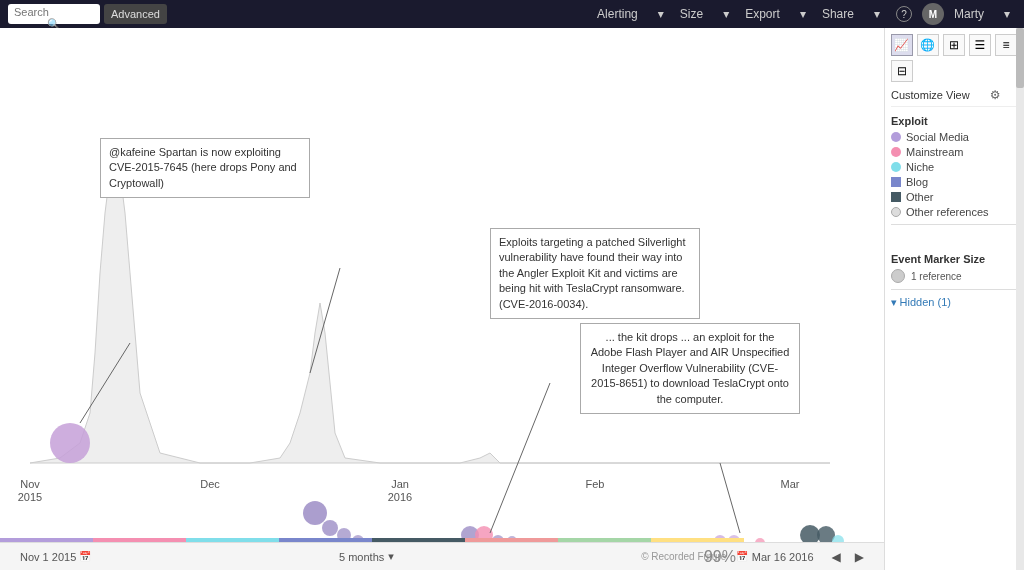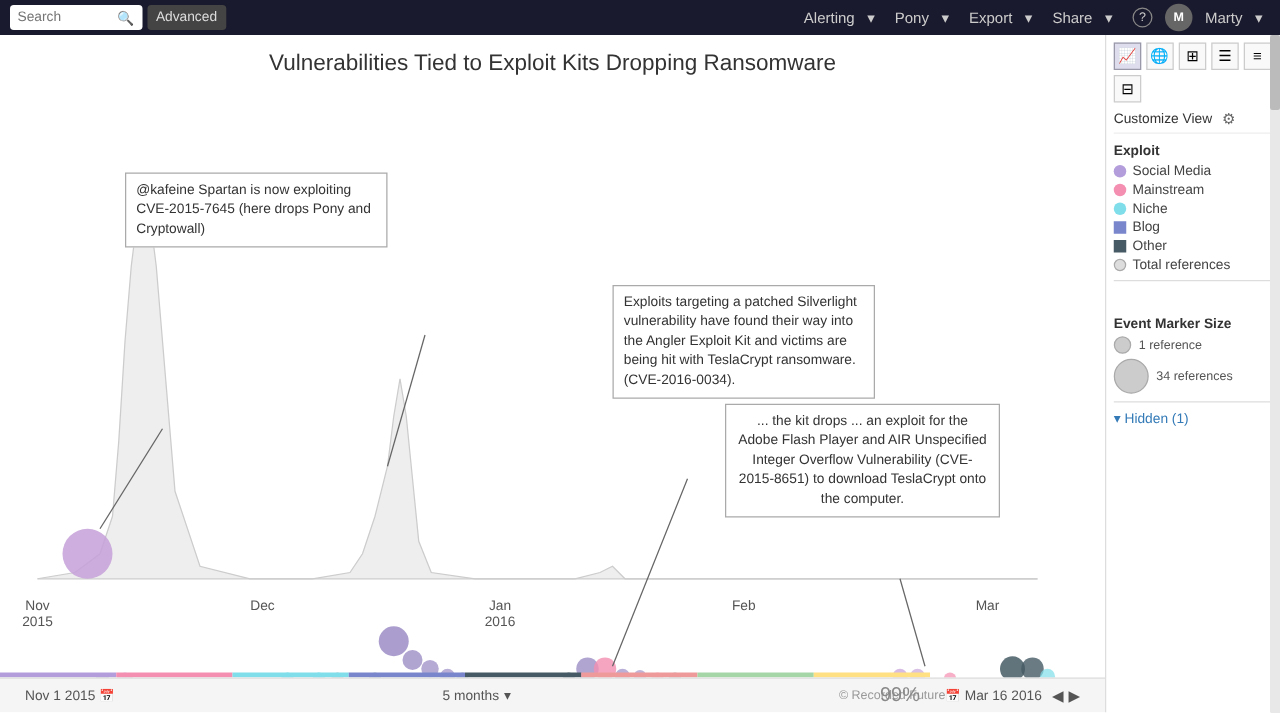--- a/index.html
+++ b/index.html
@@ -5,39 +5,39 @@
     * { box-sizing: border-box; margin: 0; padding: 0; }
     body { font-family: Arial, sans-serif; font-size: 12px; background: #fff; width: 1024px; height: 570px; overflow: hidden; }
 
     
     #topnav {
       display: flex; align-items: center;
       background: #1a1a2e; height: 28px; padding: 0 8px; gap: 4px;
     }
     .search-box {
       display: flex; align-items: center;
-      background: #fff; border-radius: 3px; padding: 2px 6px; height: 20px;
+      background: #fff; border-radius: 3px; padding: 2px 6px; height: 20px; flex-direction: column;
     }
     .search-box input {
       border: none; outline: none; font-size: 11px; width: 80px; background: transparent;
     }
     .search-icon { color: #888; font-size: 11px; }
     .nav-btn-advanced {
       background: #444; color: #ddd; border: none; border-radius: 3px;
       padding: 2px 7px; font-size: 11px; cursor: pointer; height: 20px;
     }
     .nav-link {
       color: #f97316; font-size: 12px; cursor: pointer; padding: 0 6px; text-decoration: none;
       display: flex; align-items: center; gap: 2px; margin-top: 47px;
     }
     .nav-spacer { flex: 1; }
     .nav-right { display: flex; align-items: center; gap: 4px; }
     .nav-right-btn {
       color: #ccc; font-size: 12px; cursor: pointer; padding: 0 6px;
-      display: flex; align-items: center; gap: 10px;
+      display: flex; align-items: center; gap: 20px;
     }
     .user-avatar {
       width: 22px; height: 22px; border-radius: 50%; background: #666;
       display: flex; align-items: center; justify-content: center;
       color: #fff; font-size: 10px; font-weight: bold;
     }
 
     
     #main { display: flex; height: calc(570px - 28px); }
 
@@ -60,21 +60,21 @@
       padding: 6px 8px; font-size: 11px; color: #333; line-height: 1.4;
       max-width: 180px;
     }
     .ann1 { top: 110px; left: 100px; max-width: 210px; }
     .ann2 { top: 120px; left: 290px; max-width: 200px; }
     .ann3 { top: 200px; left: 490px; max-width: 210px; }
     .ann4 { top: 295px; left: 580px; max-width: 220px; text-align: center; }
     #timeline-bar {
       position: absolute; bottom: 0; left: 0; right: 0; height: 28px;
       background: #f5f5f5; border-top: 1px solid #ddd;
-      display: flex; align-items: center; padding: 0 20px; 
+      display: flex; align-items: center; padding: 0 20px; gap: 10px;
     }
     .timeline-date { font-size: 11px; color: #555; display: flex; align-items: center; gap: 3px; }
     .date-icon { color: #888; font-size: 10px; }
     .timeline-range {
       display: flex; align-items: flex-end; gap: 4px; font-size: 11px; color: #555;
       cursor: pointer;
     }
     .timeline-center { flex: 1; display: flex; justify-content: center; }
     .copyright { font-size: 10px; color: #999; }
 
@@ -86,21 +86,21 @@
     .panel-toolbar {
       display: flex; gap: 4px; margin-bottom: 6px; flex-wrap: wrap;
     }
     .panel-icon-btn {
       width: 22px; height: 22px; display: flex; align-items: center;
       justify-content: center; cursor: pointer; border: 1px solid #ccc;
       background: #f9f9f9; font-size: 12px;
     }
     .panel-icon-btn.active { background: #dde; border-color: #99a; }
     .customize-row {
-      display: flex; align-items: center; gap: 8px; margin-bottom: 8px;
+      display: flex; align-items: center; gap: 20px; margin-bottom: 8px;
       font-size: 11px; color: #333; border-bottom: 1px solid #eee; padding-bottom: 4px;
     }
     .gear-icon { color: #666; font-size: 12px; }
     .section-title { font-size: 11px; font-weight: bold; color: #333; margin-bottom: 4px; }
     .legend-item { display: flex; align-items: center; gap: 5px; margin-bottom: 3px; font-size: 11px; color: #444; }
     .legend-dot { width: 10px; height: 10px; border-radius: 50%; }
     .legend-sq { width: 10px; height: 10px; }
     .section-divider { border: none; border-top: 1px solid #ddd; margin: 6px 0; }
     .event-marker-title { font-size: 11px; font-weight: bold; color: #333; margin-bottom: 4px; margin-top: 28px; }
     .marker-row { display: flex; align-items: center; gap: 6px; margin-bottom: 4px; font-size: 10px; color: #555; }
@@ -135,21 +135,21 @@
     <span>▾</span>
   </a>
   <a class="nav-link">Home</a>
   <div class="nav-spacer"></div>
   <div class="nav-right">
     <div class="nav-right-btn">
       <span>Alerting</span>
       <span>▾</span>
     </div>
     <div class="nav-right-btn">
-      <span>Pony</span>
+      <span>Size</span>
       <span>▾</span>
     </div>
     <div class="nav-right-btn">
       <span>Export</span>
       <span>▾</span>
     </div>
     <div class="nav-right-btn">
       <span>Share</span>
       <span>▾</span>
     </div>
@@ -162,21 +162,20 @@
     <div class="nav-right-btn">
       <span style="color:#ccc;font-size:12px;">Marty</span>
       <span>▾</span>
     </div>
   </div>
 </div>
 
 <div id="main">
 
   <div id="chart-area">
-    <div class="chart-title">Vulnerabilities Tied to Exploit Kits Dropping Ransomware</div>
 
     <svg id="chart-svg" viewBox="0 0 850 470" xmlns="http://www.w3.org/2000/svg">
 
       <rect x="0" y="0" width="850" height="430" fill="white"></rect>
 
       <path d="M30,390 L60,385 L80,370 L90,340 L95,280 L100,200 L105,140 L110,100 L115,80 L120,100 L125,140 L130,200 L140,320 L160,380 L200,390 L250,390 L280,385 L290,370 L300,340 L310,300 L315,260 L320,230 L325,260 L330,310 L335,360 L345,385 L380,390 L420,390 L460,390 L480,385 L490,380 L500,390 L600,390 L700,390 L830,390" fill="rgba(200,200,200,0.3)" stroke="#ccc" stroke-width="1"></path>
 
       <line x1="30" y1="390" x2="830" y2="390" stroke="#ccc" stroke-width="1"></line>
 
       <circle cx="70" cy="370" r="20" fill="#c5a0d8" opacity="0.85"></circle>
@@ -304,35 +303,31 @@
       <div class="legend-item">
         <div class="legend-sq" style="background:#7986cb;"></div>
         <span>Blog</span>
       </div>
       <div class="legend-item">
         <div class="legend-sq" style="background:#455a64;"></div>
         <span>Other</span>
       </div>
       <div class="legend-item">
         <div class="legend-dot" style="background:#ddd;border:1px solid #aaa;"></div>
-        <span>Total references</span>
+        <span>Other references</span>
       </div>
     </div>
 
     <hr class="section-divider">
 
     <div class="event-marker-title">Event Marker Size</div>
     <div class="marker-row">
       <div class="marker-circle-sm"></div>
       <span>1 reference</span>
     </div>
-    <div class="marker-row">
-      <div class="marker-circle-lg"></div>
-      <span>34 references</span>
-    </div>
 
     <hr class="section-divider">
 
     <div class="hidden-section">
       ▾ <span>Hidden (1)</span>
     </div>
 
     <div class="right-scrollbar">
       <div class="right-scrollbar-thumb"></div>
     </div>

